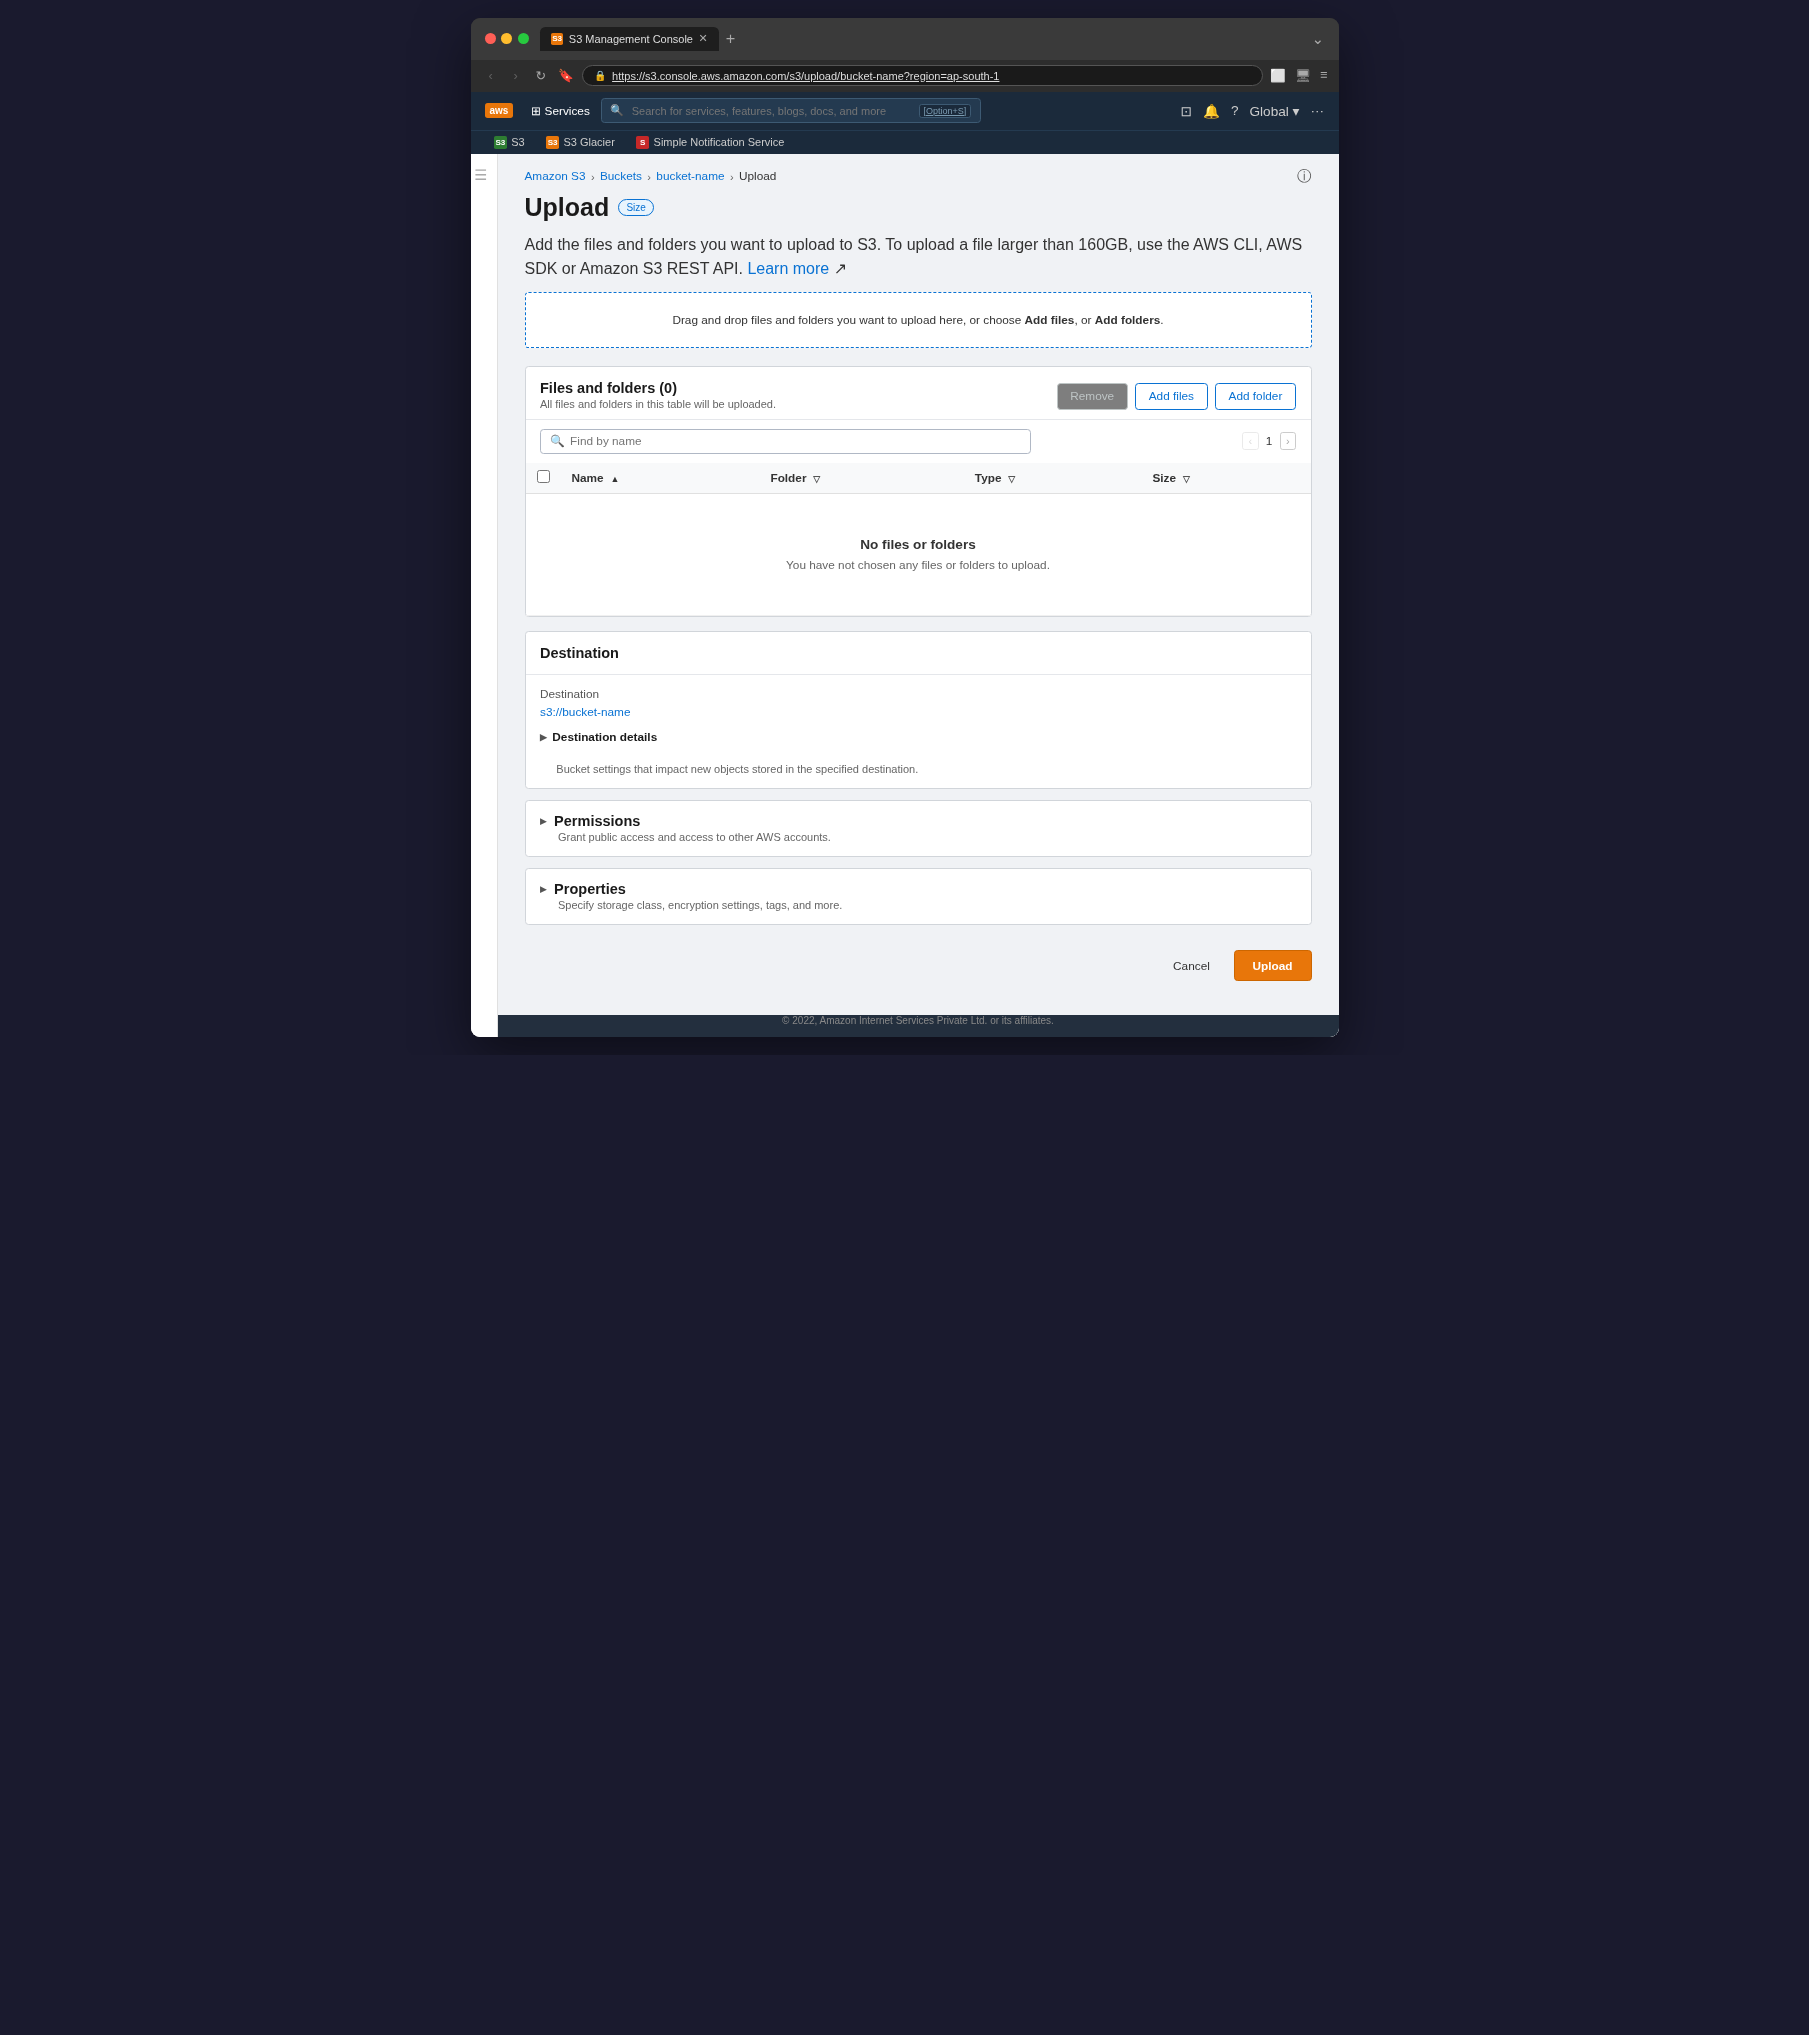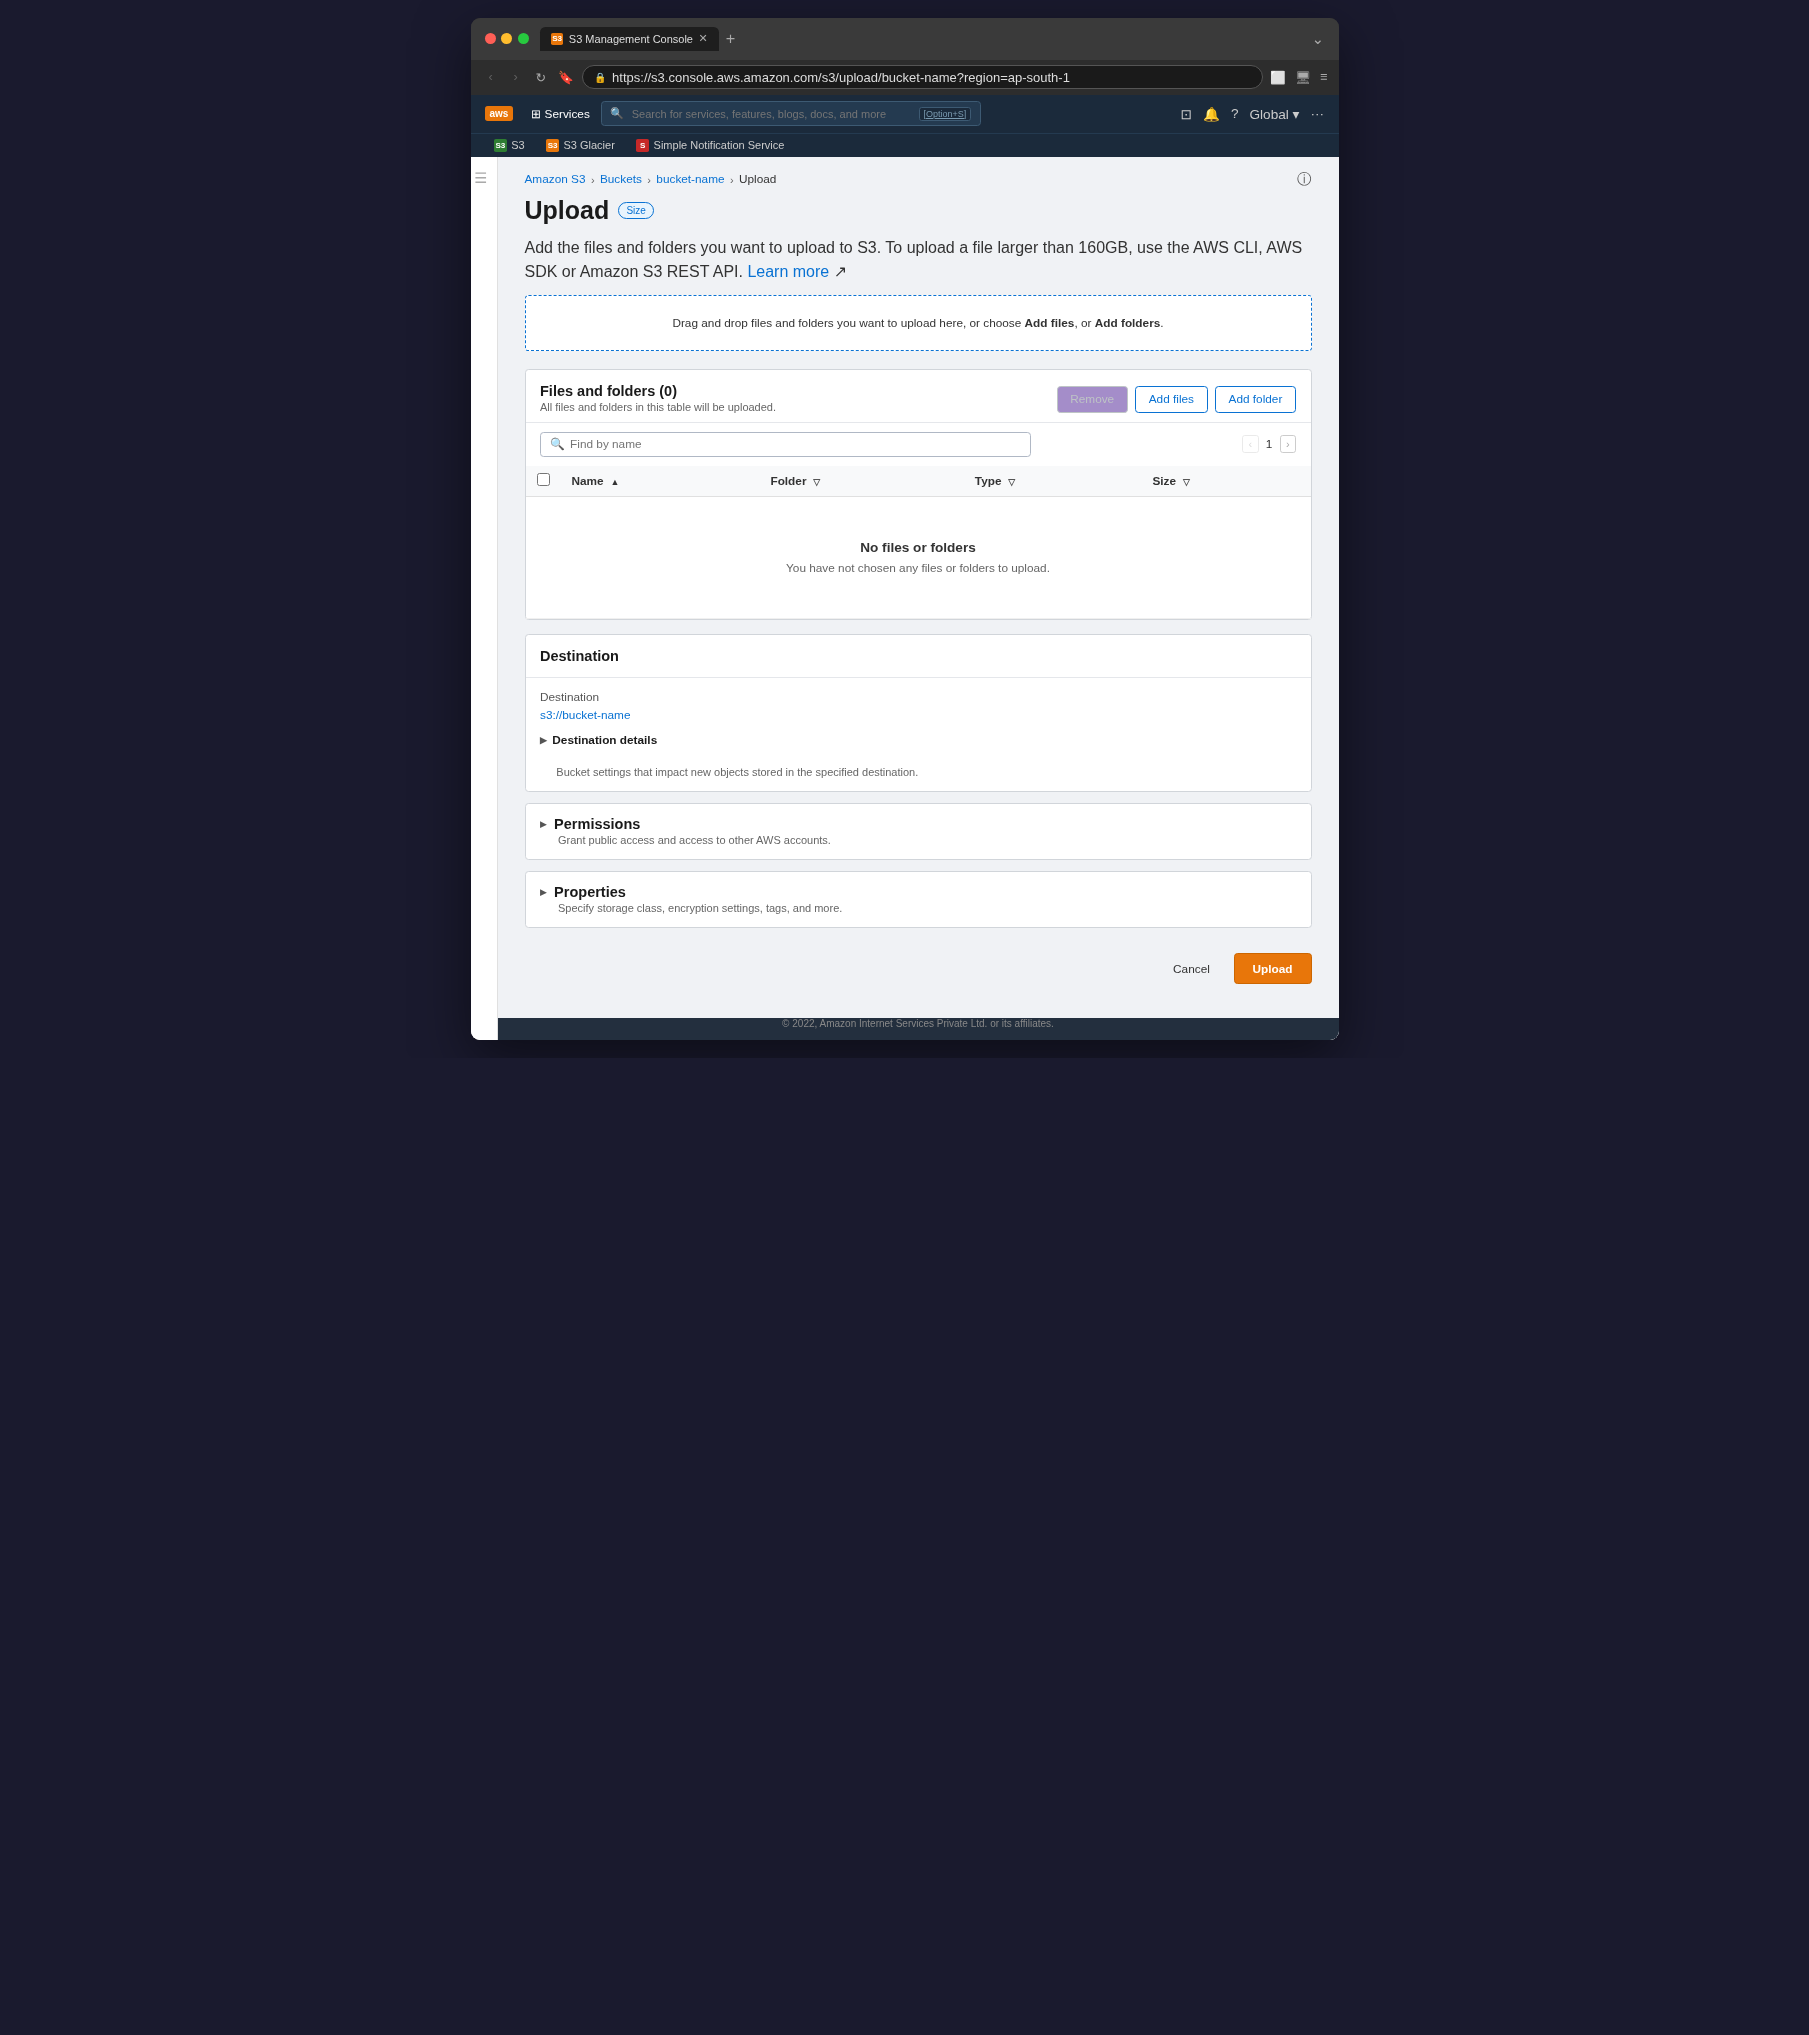--- a/index.html
+++ b/index.html
@@ -99,21 +99,21 @@
       border: 0.9px solid #555;
       border-radius: 14.5px;
       padding: 3.6px 11px;
       color: #ddd;
       font-size: 11px;
       display: flex;
       align-items: center;
       gap: 5.4px;
     }
     .url-bar .lock-icon { color: #aaa; font-size: 10px; }
-    .url-bar-text { color: #ddd; font-size: 13px; }
+    .url-bar-text { color: #ddd; font-size: 11px; text-decoration: underline; }
     .browser-icons-right {
       display: flex;
       gap: 9px;
       color: #aaa;
       font-size: 12.7px;
     }
 
     
     .aws-nav {
       background: #1b2a3b;
@@ -327,21 +327,21 @@
       gap: 7.2px;
     }
     .btn {
       padding: 5.4px 12.7px;
       border-radius: 3.6px;
       font-size: 11.8px;
       cursor: pointer;
       border: 0.9px solid;
     }
     .btn-secondary {
-      background: #4c1d95;
+      background: #000000;
       border-color: #7f8c8d;
       color: #7f8c8d;
     }
     .btn-secondary:disabled {
       opacity: 0.5;
     }
     .btn-primary-outline {
       background: white;
       border-color: #0972d3;
       color: #0972d3;

